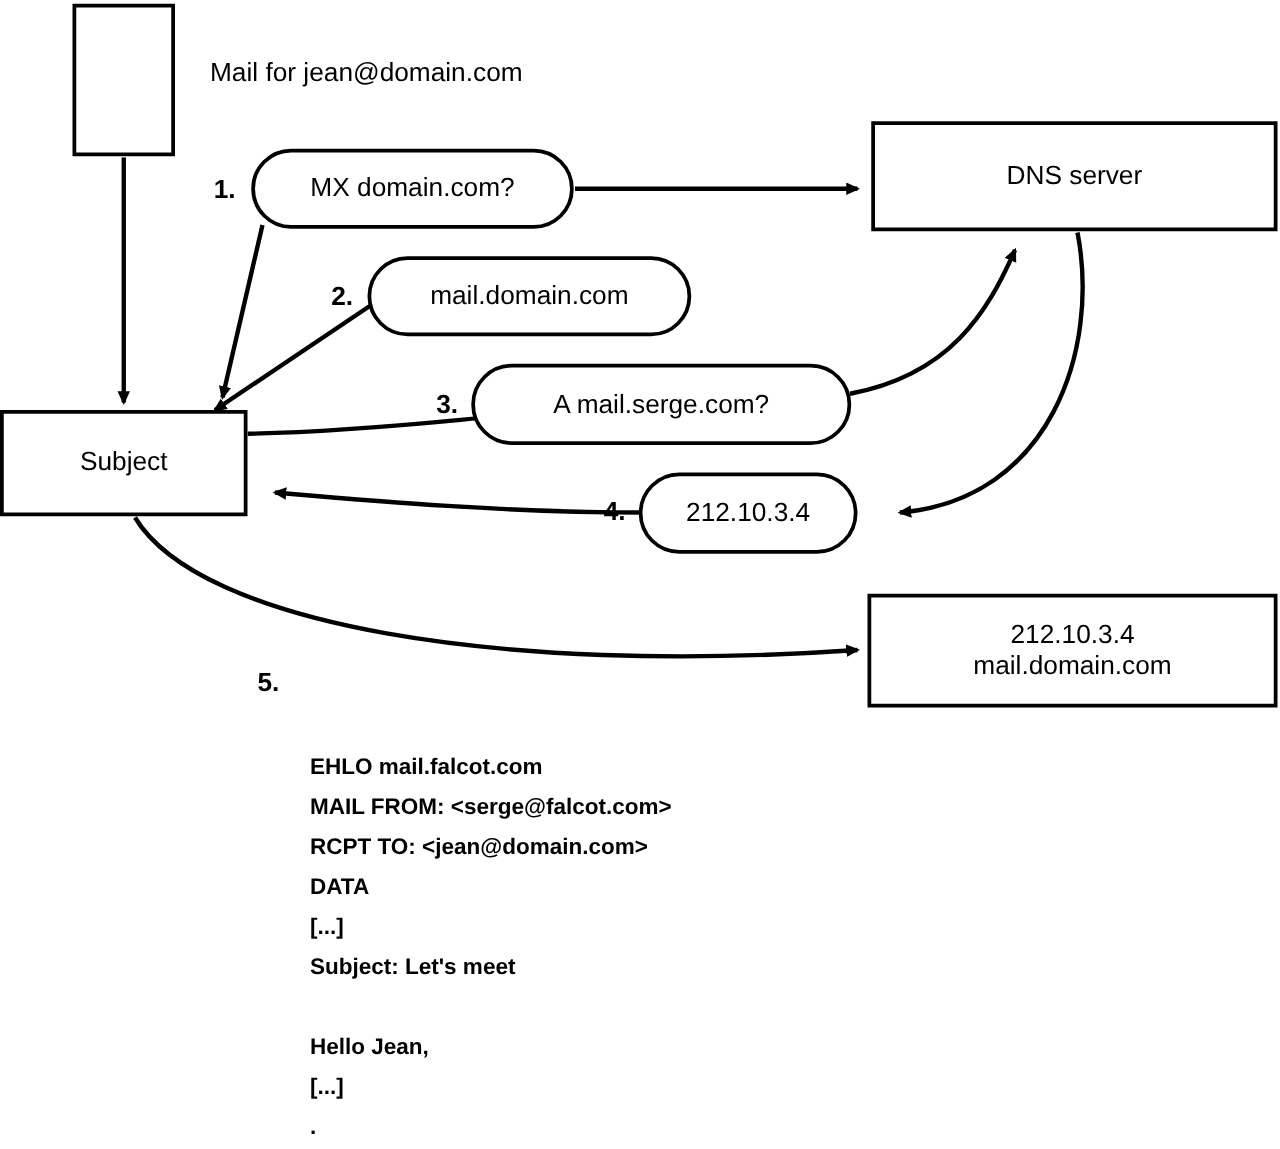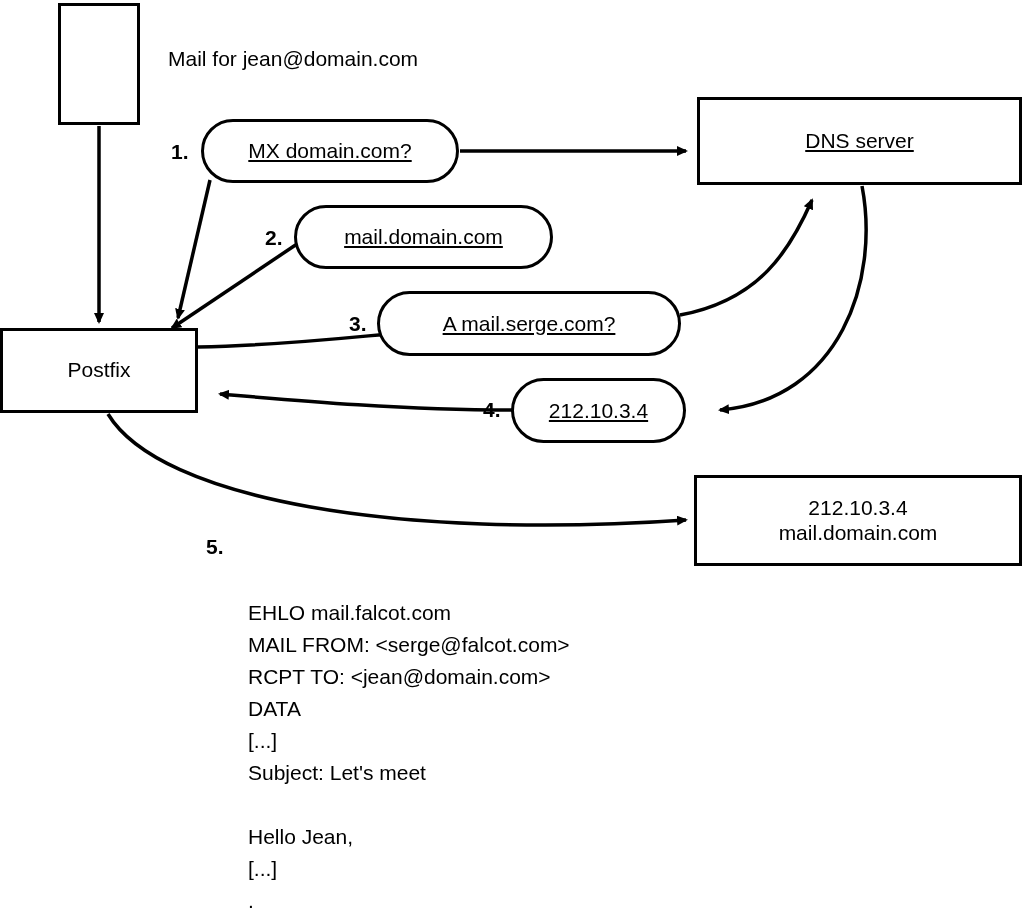--- a/index.html
+++ b/index.html
@@ -43,38 +43,38 @@
     box-sizing: border-box;
     border: 3px solid #000000;
     background: #ffffff;
     border-radius: 36px;
     display: flex;
     align-items: center;
     justify-content: center;
     text-align: center;
     font-size: 21px;
     white-space: nowrap;
-    text-decoration: underline;
   }
   .caption {
     position: absolute;
     font-size: 21px;
     white-space: pre;
   }
   .step {
     position: absolute;
     font-size: 21px;
     font-weight: bold;
     white-space: pre;
   }
   .transcript {
     position: absolute;
-    font-size: 21px;
+    font-size: 18px;
     line-height: 32px;
     white-space: pre;
+    font-weight: bold;
   }
 </style>
 </head>
 <body>
 
 <div id="canvas">
 
   <svg class="layer" viewBox="0 0 1024 919">
     <defs>
       <marker id="arrowhead" markerWidth="12" markerHeight="12" refX="9" refY="5" orient="auto" markerUnits="userSpaceOnUse">
@@ -100,36 +100,36 @@
       <path d="M108,414 C160,500 400,540 686,520"></path>
     </g>
   </svg>
 
   <div class="node" style="left:58px; top:3px; width:82px; height:122px;">
     <span></span>
   </div>
 
   <div class="caption" style="left:168px; top:47px;">Mail for jean@domain.com</div>
 
-  <div class="node" style="left:697px; top:97px; width:325px; height:88px;text-decoration:underline;">
+  <div class="node" style="left:697px; top:97px; width:325px; height:88px;">
     <span>DNS server</span>
   </div>
 
   <div class="step" style="left:171px; top:140px;">1.</div>
   <div class="bubble" style="left:201px; top:119px; width:258px; height:64px;">
     <span>MX domain.com?</span>
   </div>
 
   <div class="step" style="left:265px; top:226px;">2.</div>
   <div class="bubble" style="left:294px; top:205px; width:259px; height:64px;">
     <span>mail.domain.com</span>
   </div>
 
   <div class="node" style="left:0px; top:328px; width:198px; height:85px;">
-    <span>Postfix</span>
+    <span>Subject</span>
   </div>
 
   <div class="step" style="left:349px; top:312px;">3.</div>
   <div class="bubble" style="left:377px; top:291px; width:304px; height:65px;">
     <span>A mail.serge.com?</span>
   </div>
 
   <div class="step" style="left:483px; top:398px;">4.</div>
   <div class="bubble" style="left:511px; top:378px; width:175px; height:65px;">
     <span>212.10.3.4</span>

